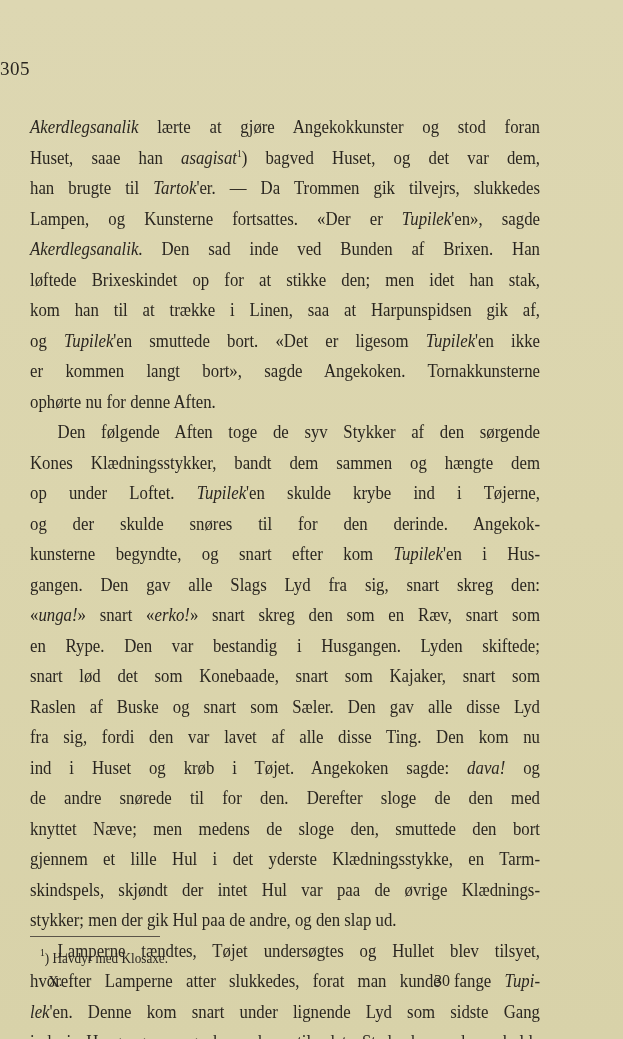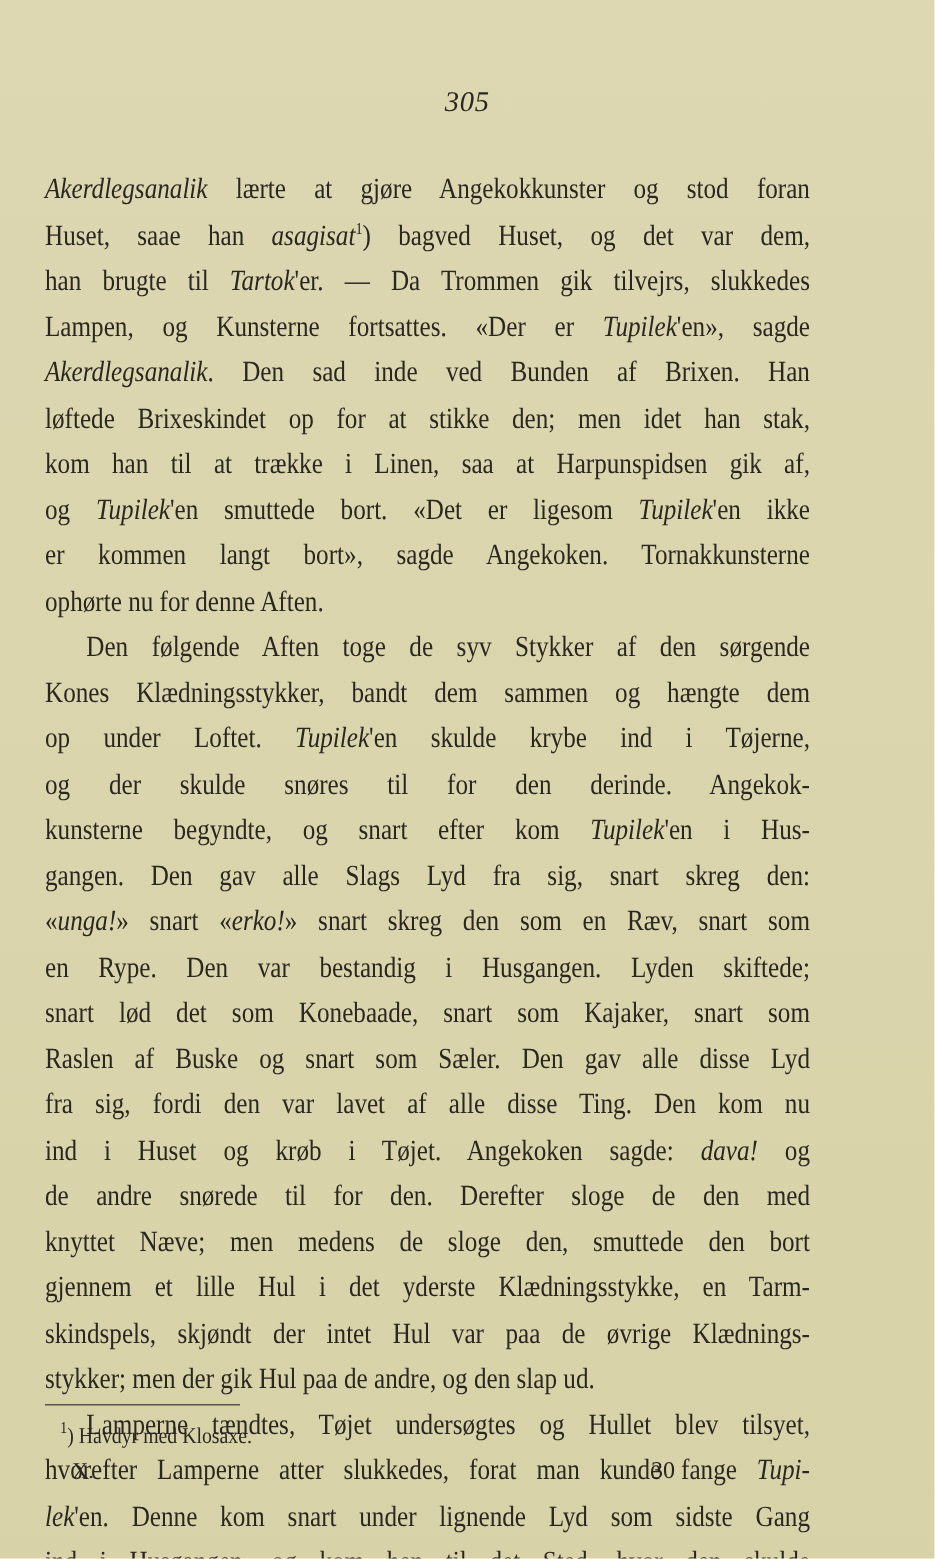--- a/index.html
+++ b/index.html
@@ -6,22 +6,22 @@
   body {
     width: 623px; height: 1039px; overflow: hidden;
     background: #dcd6b0;
     background: linear-gradient(180deg, #ddd7b2 0%, #dbd5ad 50%, #d8d2a9 100%);
     font-family: "Liberation Serif", "DejaVu Serif", serif;
     color: #2a2620;
     position: relative;
   }
   .page { position: absolute; left: 0; top: 0; width: 623px; height: 1039px; }
   .page-number {
-    position: absolute; top: 58px; left: 0; width: 623px; text-align: center;
-    font-size: 19px; letter-spacing: 0.5px; font-style: italic;
+    position: absolute; top: 58px; left: 0; width: 623px; text-align: left;
+    font-size: 19px; letter-spacing: 0.5px;
   }
   .body-text {
     position: absolute; left: 30px; top: 112px; width: 510px;
   }
   .line {
     height: 30.5px; line-height: 30.5px; font-size: 19.5px;
     white-space: nowrap; text-align: justify; text-align-last: justify;
     transform: scaleX(0.86); transform-origin: left center; width: 593px;
   }
   .line.last { text-align-last: left; }

